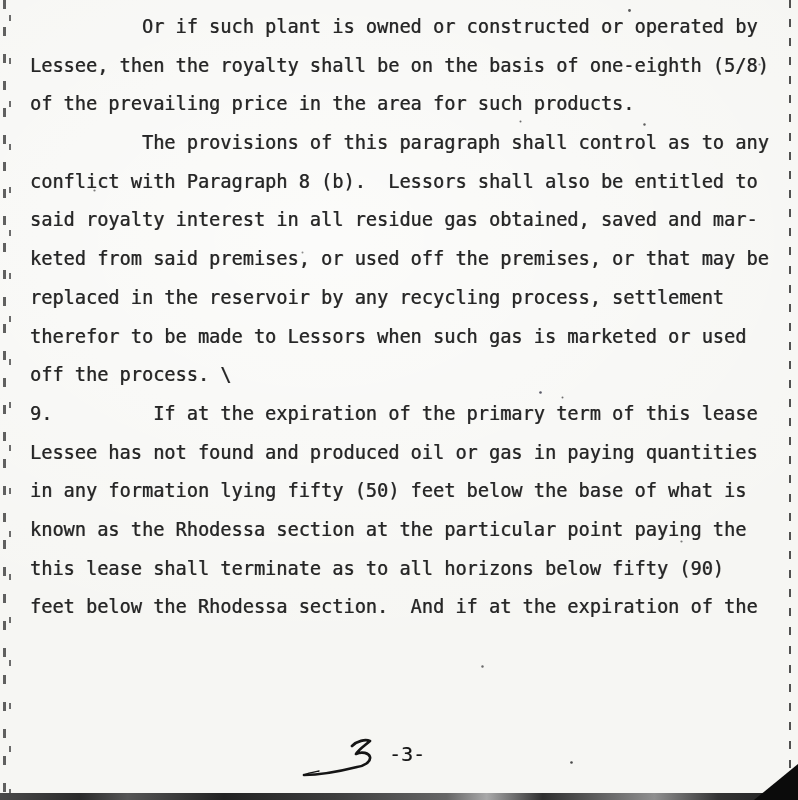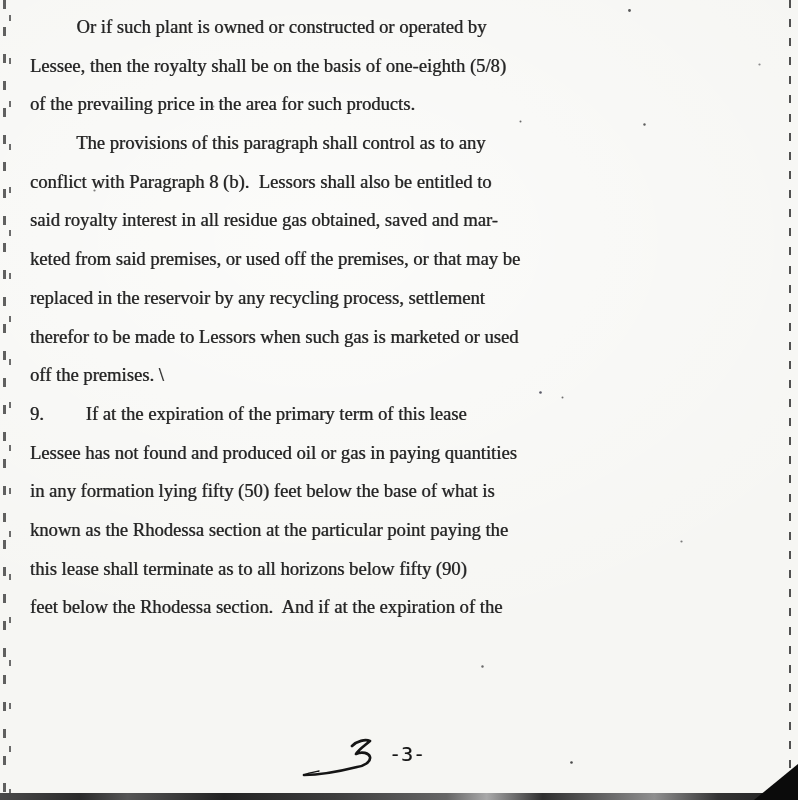--- a/index.html
+++ b/index.html
@@ -26,21 +26,20 @@
   }
   .line {
     white-space: pre;
     height: 38.7px;
     line-height: 38.7px;
     font-size: 18.6px;
     color: #262626;
     text-shadow:
       0.5px 0.4px 0.6px rgba(35,35,35,0.55),
       -0.3px 0 0.5px rgba(35,35,35,0.30);
-    font-family: Liberation Serif, serif;
   }
   
   .left-edge-a {
     position: absolute; left: 3px; top: 0; width: 3px; height: 100%;
     background: repeating-linear-gradient(180deg, #2e2e2e 0 9px, transparent 9px 27px);
     opacity: 0.75;
   }
   .left-edge-b {
     position: absolute; left: 9px; top: 0; width: 2px; height: 100%;
     background: repeating-linear-gradient(180deg, transparent 0 15px, #4a4a4a 15px 21px, transparent 21px 43px);
@@ -103,21 +102,21 @@
   <div class="textblock">
     <div class="line">          Or if such plant is owned or constructed or operated by</div>
     <div class="line">Lessee, then the royalty shall be on the basis of one-eighth (5/8)</div>
     <div class="line">of the prevailing price in the area for such products.</div>
     <div class="line">          The provisions of this paragraph shall control as to any</div>
     <div class="line">conflict with Paragraph 8 (b).  Lessors shall also be entitled to</div>
     <div class="line">said royalty interest in all residue gas obtained, saved and mar-</div>
     <div class="line">keted from said premises, or used off the premises, or that may be</div>
     <div class="line">replaced in the reservoir by any recycling process, settlement</div>
     <div class="line">therefor to be made to Lessors when such gas is marketed or used</div>
-    <div class="line">off the premises. \</div>
+    <div class="line">off the process. \</div>
     <div class="line">9.         If at the expiration of the primary term of this lease</div>
     <div class="line">Lessee has not found and produced oil or gas in paying quantities</div>
     <div class="line">in any formation lying fifty (50) feet below the base of what is</div>
     <div class="line">known as the Rhodessa section at the particular point paying the</div>
     <div class="line">this lease shall terminate as to all horizons below fifty (90)</div>
     <div class="line">feet below the Rhodessa section.  And if at the expiration of the</div>
   </div>
 
   <svg class="handwritten" viewBox="0 0 86 46" xmlns="http://www.w3.org/2000/svg">
     <title>3</title>

